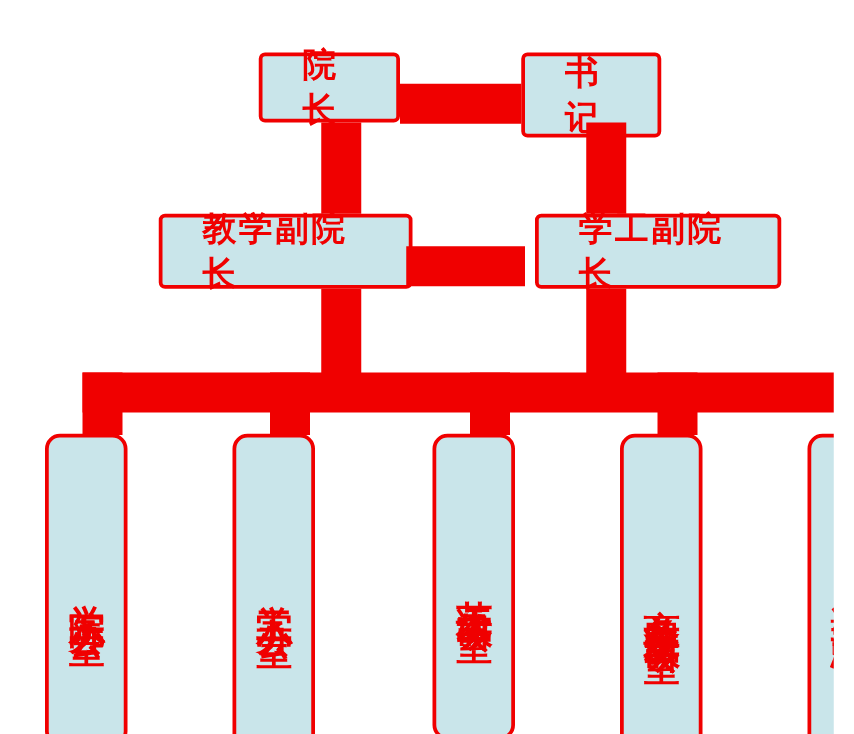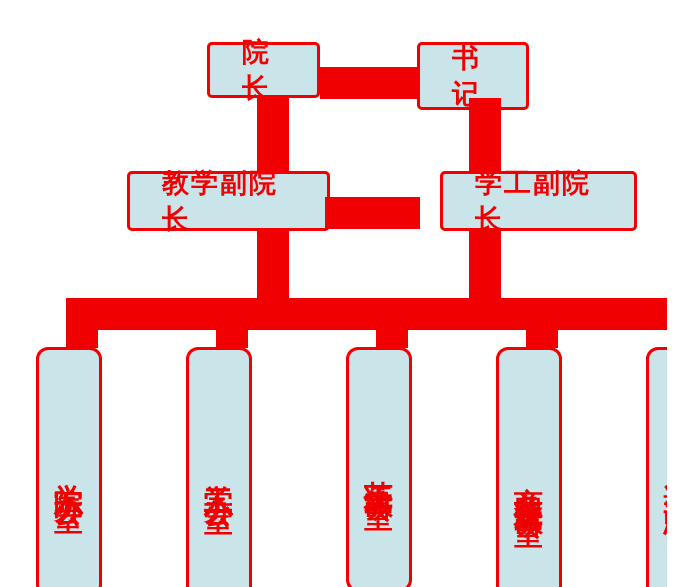--- a/index.html
+++ b/index.html
@@ -60,21 +60,21 @@
 
   <div class="line" style="left:288px;top:35px;width:97px;height:6px;"></div>
 
   <div class="line" style="left:225px;top:66px;width:6px;height:73px;"></div>
 
   <div class="line" style="left:437px;top:66px;width:6px;height:73px;"></div>
 
   <div class="node node-h" style="left:95px;top:139px;width:203px;height:60px;justify-content:center;">
     <span>教学副院长</span>
   </div>
-  <div class="node node-h" style="left:408px;top:139px;width:197px;height:60px;">
+  <div class="node node-h" style="left:396px;top:139px;width:197px;height:60px;">
     <span>学工副院长</span>
   </div>
 
   <div class="line" style="left:293px;top:165px;width:95px;height:6px;"></div>
 
   <div class="line" style="left:225px;top:199px;width:6px;height:69px;"></div>
   <div class="line" style="left:437px;top:199px;width:6px;height:69px;"></div>
 
   <div class="line" style="left:34px;top:266px;width:616px;height:6px;"></div>
 

